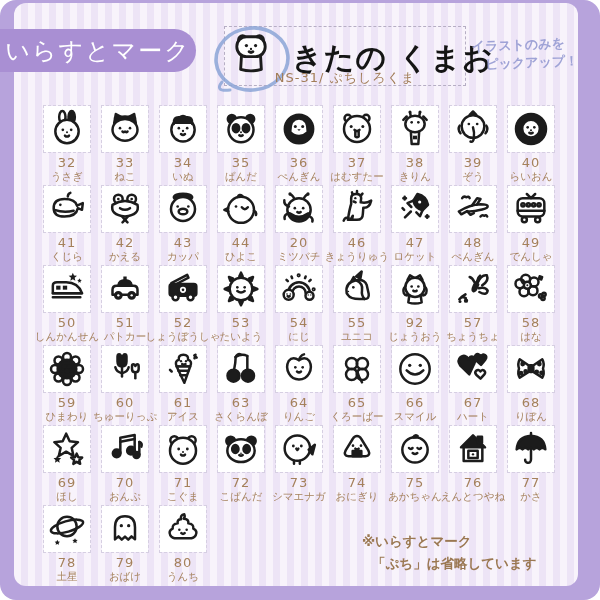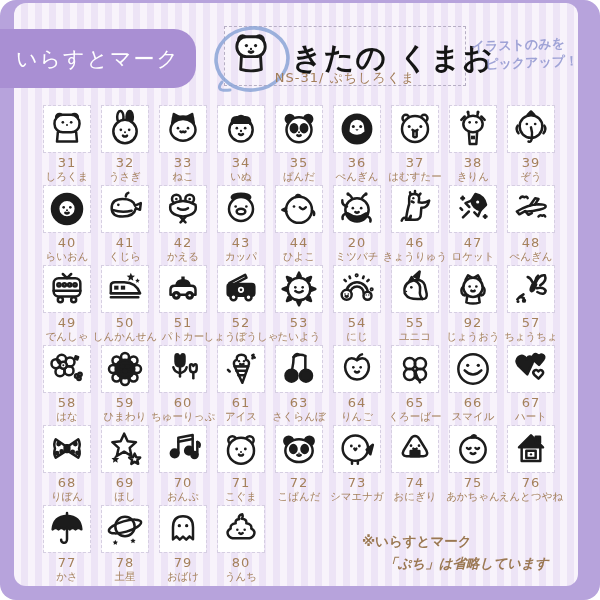--- a/index.html
+++ b/index.html
@@ -1,41 +1,41 @@
 <!DOCTYPE html>
 <html><head>
 <meta charset="utf-8">
 <style>
   html,body{margin:0;padding:0;background:#fff;}
   .canvas{position:relative;width:600px;height:600px;overflow:hidden;background:#fff;
           font-family:"DejaVu Sans","Liberation Sans",sans-serif;}
   .frame{position:absolute;inset:0;background:#b7a3dc;border-radius:16px;}
   .inner{position:absolute;left:14px;right:22px;top:3px;bottom:14px;border-radius:12px;
          background:repeating-linear-gradient(90deg,#f8f3fb 0 7px,#ede4f6 7px 14px);}
-  .badge{position:absolute;left:0;top:29px;width:196px;height:59px;background:#a98fd3;
-         border-radius:0 22px 22px 0;color:#fff;font-size:21px;letter-spacing:2px;
+  .badge{position:absolute;left:0;top:29px;width:196px;height:43px;background:#a98fd3;
+         border-radius:0 22px 22px 0;color:#fff;font-size:24px;letter-spacing:2px;
          display:flex;align-items:center;justify-content:center;}
   .dashedbox{position:absolute;left:224px;top:26px;width:240px;height:58px;border:1.5px dashed #b6aec4;}
   .loop{position:absolute;left:210px;top:20px;width:84px;height:78px;pointer-events:none;}
   .mascot{position:absolute;left:228px;top:31px;width:46px;height:46px;}
   .title{position:absolute;left:292px;top:38px;font-size:30px;font-weight:700;color:#141414;letter-spacing:1px;}
   .tagline{position:absolute;left:472px;top:36px;color:#9fa3d6;font-size:13px;font-weight:700;
            transform:rotate(-2deg);line-height:1.4;}
   .tl2{margin-left:13px;}
   .subtitle{position:absolute;left:170px;width:350px;top:69px;text-align:center;color:#a27d58;
             font-size:13px;letter-spacing:1px;}
   .grid{position:absolute;left:38px;top:106px;display:grid;grid-template-columns:repeat(9,58px);
         grid-auto-rows:80px;}
   .cell{display:flex;flex-direction:column;align-items:center;}
   .iconbox{width:46px;height:46px;background:#fff;outline:1px dashed #d6cfe2;
            display:flex;align-items:center;justify-content:center;}
   .num{margin-top:3px;font-size:13px;color:#a5815c;letter-spacing:1px;}
   .lbl{font-size:10.5px;color:#a5815c;white-space:nowrap;}
   .note{position:absolute;left:362px;top:531px;color:#9b7852;font-size:13.5px;font-weight:700;line-height:1.6;}
-  .nl2{margin-left:22px;font-style:italic;}
+  .nl2{margin-left:10px;}
   .ic{width:40px;height:40px;}
   .ic *{fill:none;stroke:#1c1c1c;stroke-width:1.5;stroke-linecap:round;stroke-linejoin:round;}
   .ic .f{fill:#1c1c1c;}
   .ic .w{fill:#fff;}
   .ic .nf{stroke:none;}
 </style>
 </head>
 <body>
 
 <div class="canvas">
@@ -67,35 +67,20 @@
     <div>イラストのみを</div>
     <div class="tl2">ピックアップ！</div>
   </div>
 
   <div class="subtitle">NS-31/ ぷちしろくま</div>
 
   <div class="grid" id="grid">
       <div class="cell">
         <div class="iconbox">
           <svg class="ic" viewBox="0 0 24 24">
-            <circle cx="7.5" cy="5" r="2"></circle>
-            <circle cx="16.5" cy="5" r="2"></circle>
-            <rect x="4.5" y="3.5" width="15" height="10.5" rx="5" class="w"></rect>
-            <circle cx="9.5" cy="8" r=".8" class="f nf"></circle>
-            <circle cx="14.5" cy="8" r=".8" class="f nf"></circle>
-            <circle cx="12" cy="9.6" r=".6" class="f nf"></circle>
-            <path d="M6.5 14 L6 19.5 L18 19.5 L17.5 14"></path>
-          </svg>
-        </div>
-        <div class="num">31</div>
-        <div class="lbl">しろくま</div>
-      </div>
-      <div class="cell">
-        <div class="iconbox">
-          <svg class="ic" viewBox="0 0 24 24">
             <ellipse cx="9.2" cy="4.8" rx="1.9" ry="3.6"></ellipse>
             <ellipse cx="14.8" cy="4.8" rx="1.9" ry="3.6" class="f"></ellipse>
             <circle cx="12" cy="13.5" r="7" class="w"></circle>
             <circle cx="9.5" cy="12.5" r=".8" class="f nf"></circle>
             <circle cx="14.5" cy="12.5" r=".8" class="f nf"></circle>
             <circle cx="12" cy="14" r=".6" class="f nf"></circle>
             <path d="M10.8 16 q1.2 1 2.4 0"></path>
           </svg>
         </div>
         <div class="num">32</div>

